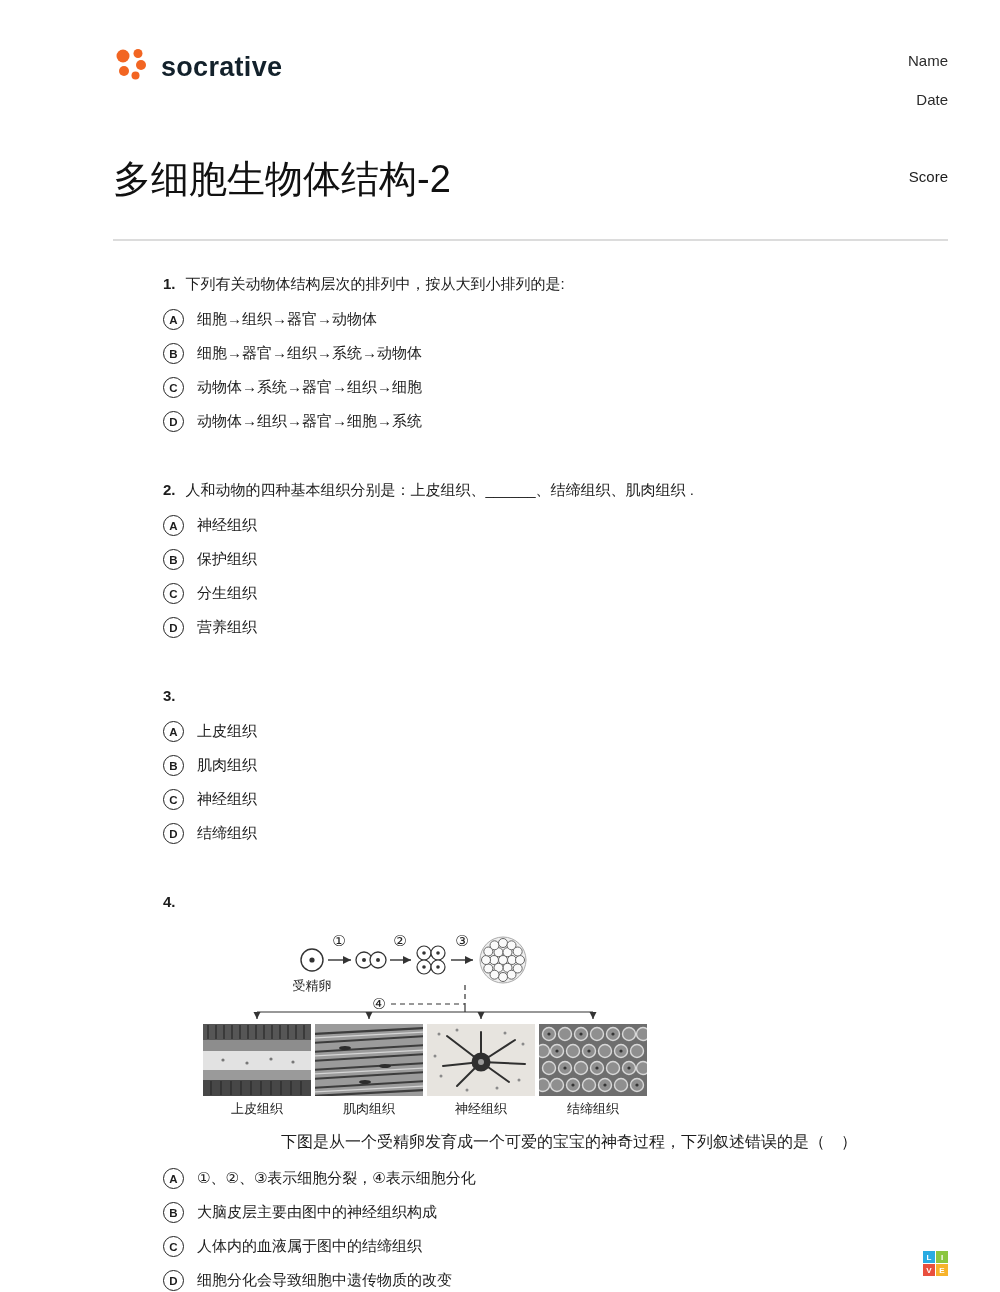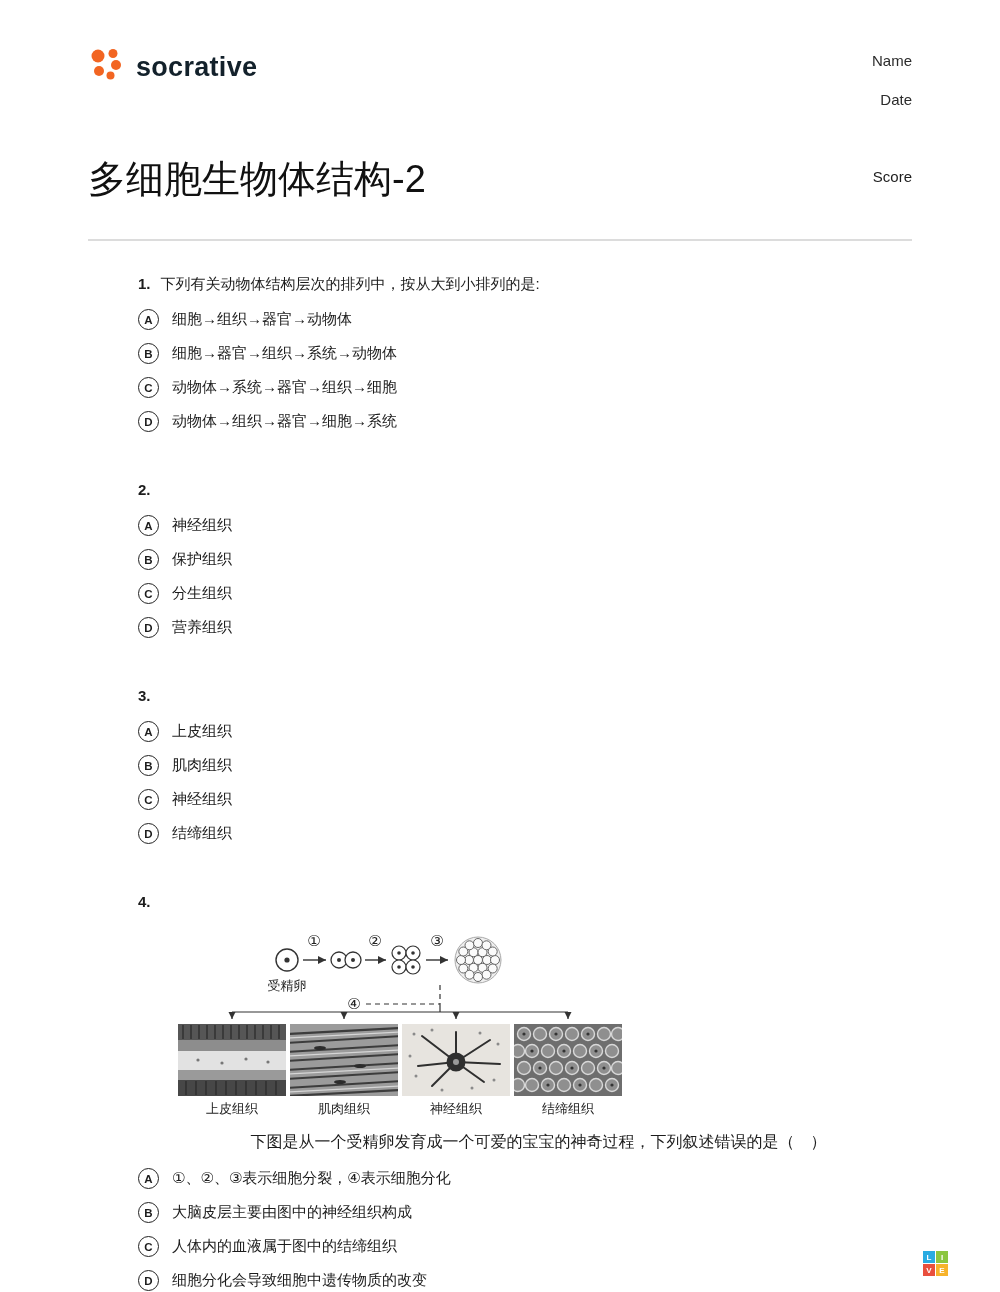--- a/index.html
+++ b/index.html
@@ -2,21 +2,21 @@
 <html><head>
 <meta charset="utf-8">
 <style>
   * { box-sizing: border-box; margin: 0; padding: 0; }
   html,body { background:#fff; }
   body {
     width: 1000px; height: 1292px; position: relative;
     font-family: "Liberation Sans", "DejaVu Sans", sans-serif;
     color: #1c1c1c;
   }
-  .page { padding: 46px 88px 0 88px; }
+  .page { padding: 46px 52px 0 88px; margin-left: 25px; }
 
   
   .top-row { display: flex; justify-content: space-between; align-items: flex-start; }
   .logo { display: flex; align-items: center; gap: 10px; }
   .logo-text { font-size: 27px; font-weight: bold; color: #13212b; letter-spacing: .3px; }
   .meta { width: 215px; font-size: 15px; color: #2b2b2b; margin-top: 6px; }
   .meta-row { display: flex; align-items: flex-end; gap: 12px; margin-bottom: 9px; flex-direction: column; }
   .meta-label { min-width: 46px; text-align: right; }
   .meta-line { flex: 1; border-bottom: 1px solid #b9bfc6; height: 18px; }
 
@@ -127,20 +127,21 @@
       </div>
       <div class="option">
         <span class="bubble">D</span>
         <span class="opt-text">动物体→组织→器官→细胞→系统</span>
       </div>
     </section>
 
     <section class="question">
       <div class="q-head">
         <span class="q-num">2.</span>
+        <span class="q-text">人和动物的四种基本组织分别是：上皮组织、______、结缔组织、肌肉组织 .</span>
       </div>
       <div class="option">
         <span class="bubble">A</span>
         <span class="opt-text">神经组织</span>
       </div>
       <div class="option">
         <span class="bubble">B</span>
         <span class="opt-text">保护组织</span>
       </div>
       <div class="option">

